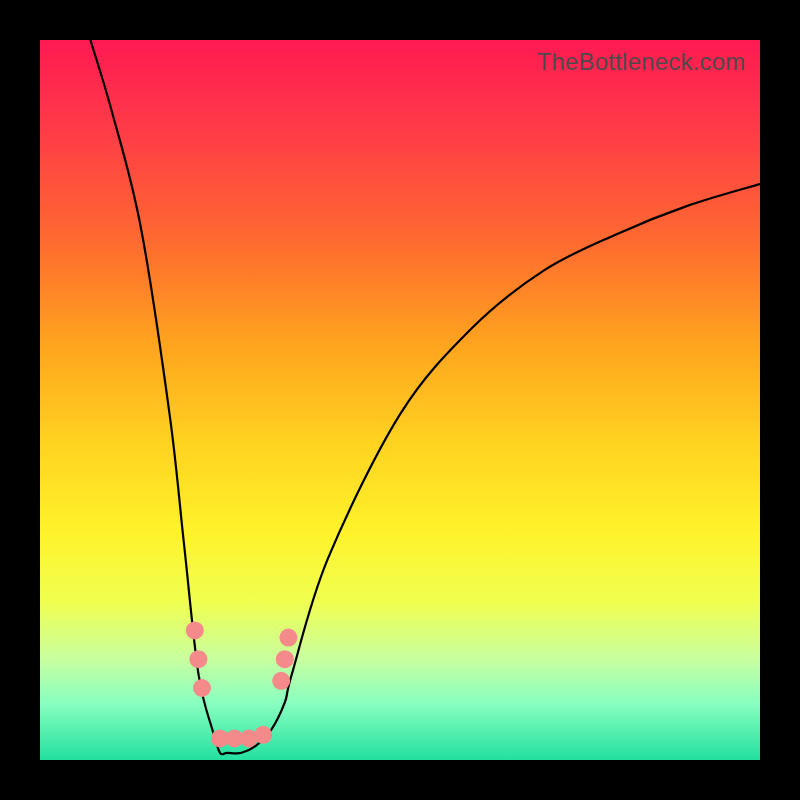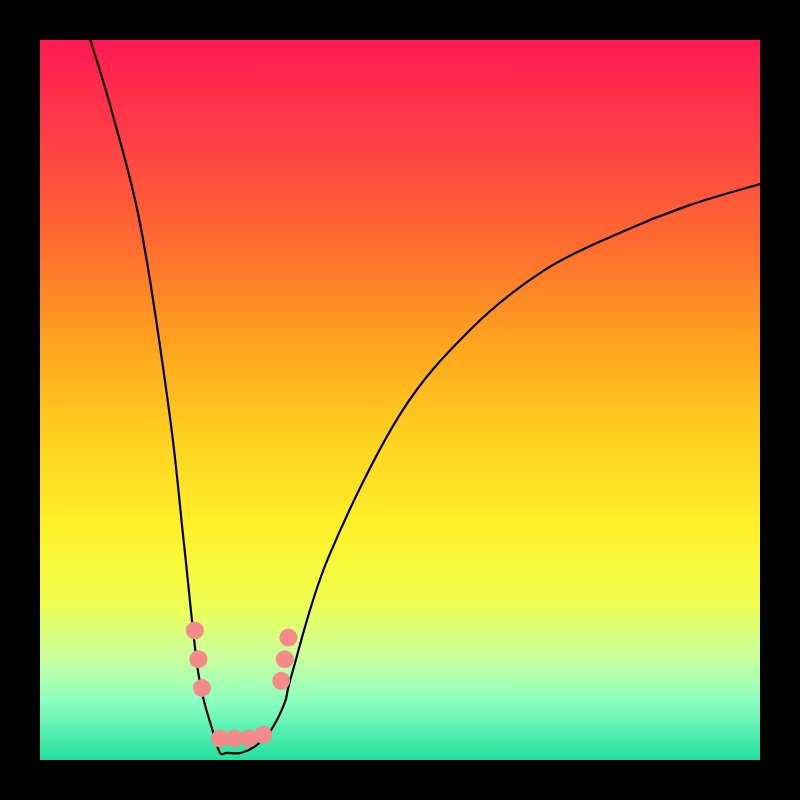--- a/index.html
+++ b/index.html
@@ -33,20 +33,21 @@
   }
   svg.curve {
     position: absolute; left: 0; top: 0; width: 720px; height: 720px;
   }
 </style>
 </head>
 <body>
 
 <div class="frame">
   <div class="plot-area">
+    <div class="watermark">TheBottleneck.com</div>
     <svg class="curve" viewBox="0 0 720 720">
       <path d="M 50.400000000000006,0 C 54.00000000000001,12 63.6,40.8 72,72 C 80.4,103.2 91.20000000000002,136.80000000000004 100.80000000000001,187.20000000000005 C 110.4,237.60000000000005 122.39999999999999,321.6 129.6,374.40000000000003 C 136.79999999999998,427.20000000000005 139.2,460.8 144,504 C 148.8,547.2 153.60000000000002,602.4 158.4,633.6 C 163.2,664.8000000000001 169.2,678 172.79999999999998,691.2 C 176.39999999999998,704.4000000000001 177.6,709.1999999999999 180,712.8 C 182.4,716.4 183.60000000000002,712.8 187.20000000000002,712.8 C 190.8,712.8 196.8,714 201.60000000000002,712.8 C 206.40000000000003,711.5999999999999 211.2,709.2 216,705.6 C 220.8,702 225.6,698.4000000000001 230.4,691.2 C 235.20000000000002,684 241.20000000000002,672 244.8,662.4 C 248.4,652.8 244.79999999999998,657.6 251.99999999999997,633.6 C 259.2,609.6 270,561.6 288,518.4 C 306,475.2 336,412.8 360,374.40000000000003 C 384,336.00000000000006 408,312 432,288 C 456,264 479.99999999999994,245.99999999999997 503.99999999999994,230.39999999999998 C 528,214.79999999999998 552,205.19999999999996 576,194.39999999999998 C 600,183.6 624,174.00000000000003 648,165.60000000000002 C 672,157.20000000000002 708,147.6 720,144" id="curvePath" fill="none" stroke="#000" stroke-width="2.2" stroke-linecap="round" stroke-linejoin="round"></path>
       <g id="markerGroup">
           <circle cx="154.8" cy="590.4" r="9" fill="#f48a8a"></circle>
           <circle cx="158.4" cy="619.2" r="9" fill="#f48a8a"></circle>
           <circle cx="162" cy="648" r="9" fill="#f48a8a"></circle>
           <circle cx="180" cy="698.4" r="9" fill="#f48a8a"></circle>
           <circle cx="194.4" cy="698.4" r="9" fill="#f48a8a"></circle>
           <circle cx="208.79999999999998" cy="698.4" r="9" fill="#f48a8a"></circle>
           <circle cx="223.2" cy="694.8" r="9" fill="#f48a8a"></circle>

